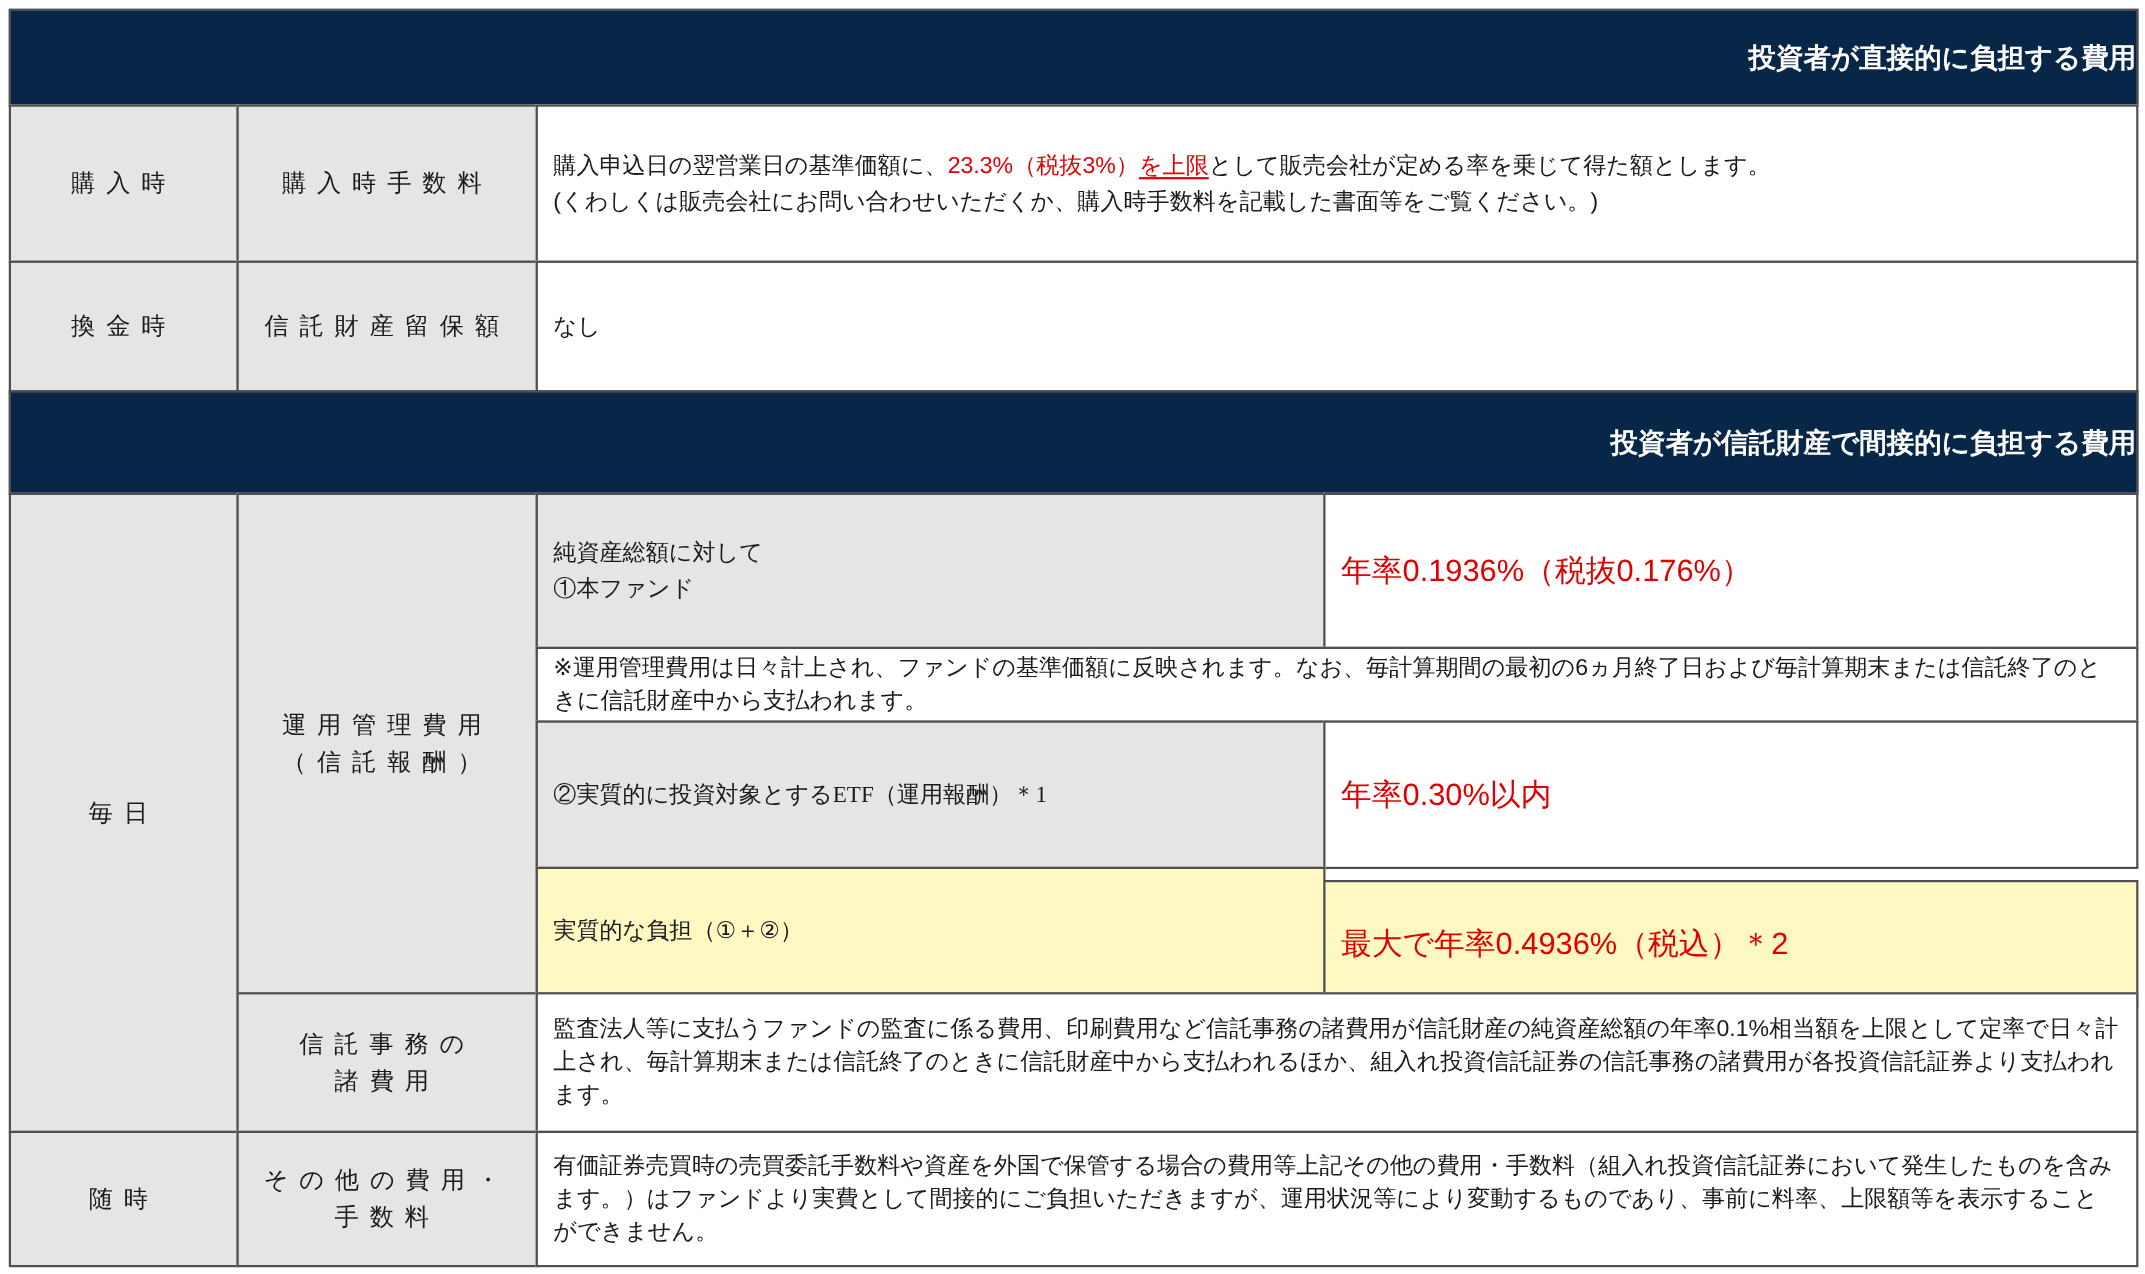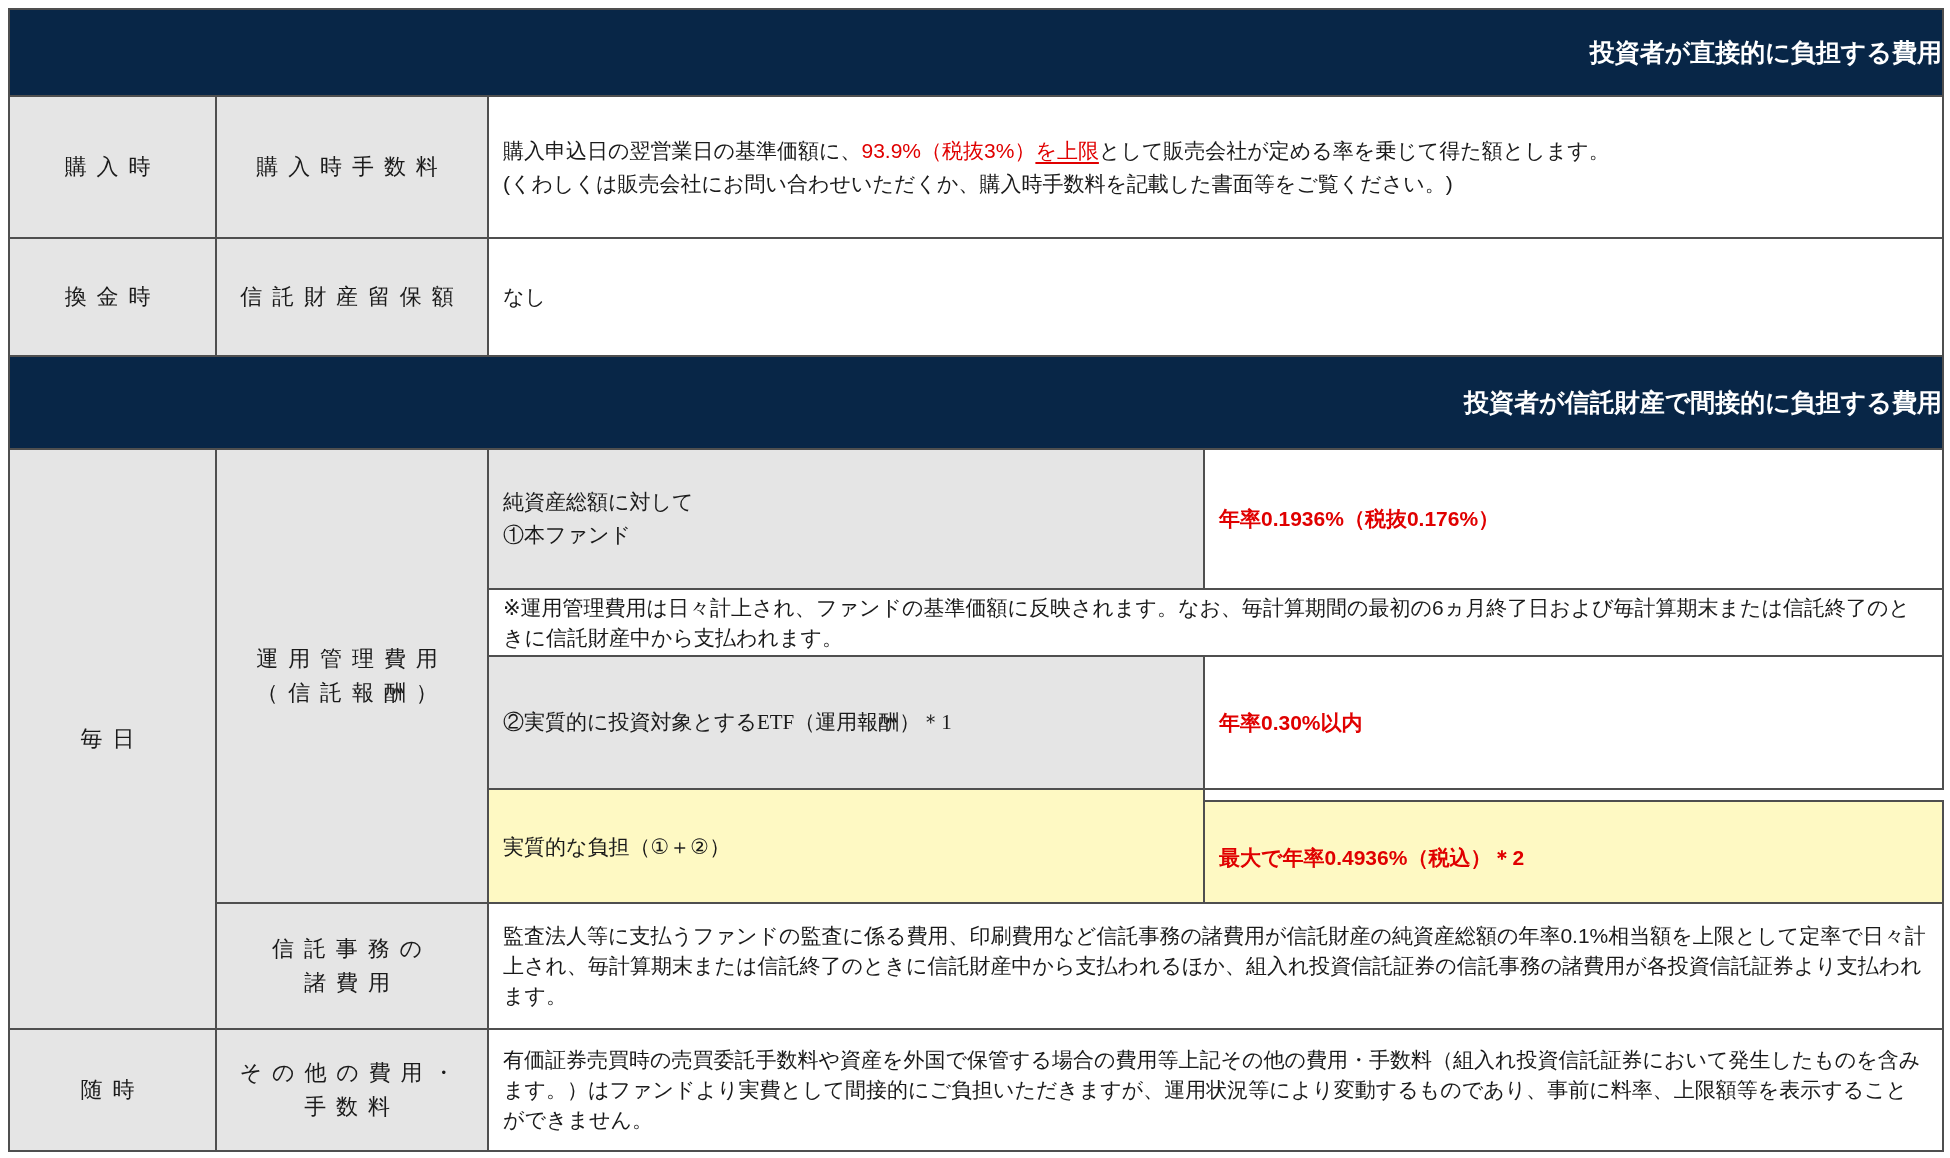--- a/index.html
+++ b/index.html
@@ -15,41 +15,41 @@
     background:#ffffff;
   }
   .navy{background:#082647;}
   .lblue{background:#e5e5e5;font-family:Liberation Serif, serif;}
   .yellow{background:#fef9c3;}
   .header-cell{color:#ffffff;font-weight:bold;font-size:25px;padding-left:16px;text-align:right;}
   .label-cell{justify-content:center;text-align:center;font-size:22px;letter-spacing:0.45em;line-height:34px;}
   .label-cell .lines{width:100%;}
   .text-cell{font-size:21px;line-height:33px;padding:6px 14px;}
   .note-cell{font-size:21px;line-height:30px;padding:2px 14px;}
-  .value-cell{font-size:21px;padding:6px 14px;font-weight:bold;}
+  .value-cell{font-size:28px;padding:6px 14px;}
   .red{color:#e00000;}
   .u{text-decoration:underline;text-underline-offset:4px;text-align:right;}
   .txt{width:100%;}
 </style>
 </head>
 <body>
 
 <div class="cell navy header-cell" style="left:8px;top:8px;width:1936px;height:89px;">
   <span class="txt">投資者が直接的に負担する費用</span>
 </div>
 
 <div class="cell lblue label-cell" style="left:8px;top:95px;width:209px;height:144px;">
   <div class="lines">購入時</div>
 </div>
 <div class="cell lblue label-cell" style="left:215px;top:95px;width:274px;height:144px;">
   <div class="lines">購入時手数料</div>
 </div>
 <div class="cell text-cell" style="left:487px;top:95px;width:1457px;height:144px;">
   <div class="txt">
-    <div><span>購入申込日の翌営業日の基準価額に、</span><span class="red">93.9%（税抜3%）</span><span class="red u">を上限</span><span>として販売会社が定める率を乗じて得た額とします。</span></div>
+    <div><span>購入申込日の翌営業日の基準価額に、</span><span class="red">23.3%（税抜3%）</span><span class="red u">を上限</span><span>として販売会社が定める率を乗じて得た額とします。</span></div>
     <div>(くわしくは販売会社にお問い合わせいただくか、購入時手数料を記載した書面等をご覧ください。)</div>
   </div>
 </div>
 
 <div class="cell lblue label-cell" style="left:8px;top:237px;width:209px;height:120px;">
   <div class="lines">換金時</div>
 </div>
 <div class="cell lblue label-cell" style="left:215px;top:237px;width:274px;height:120px;">
   <div class="lines">信託財産留保額</div>
 </div>

